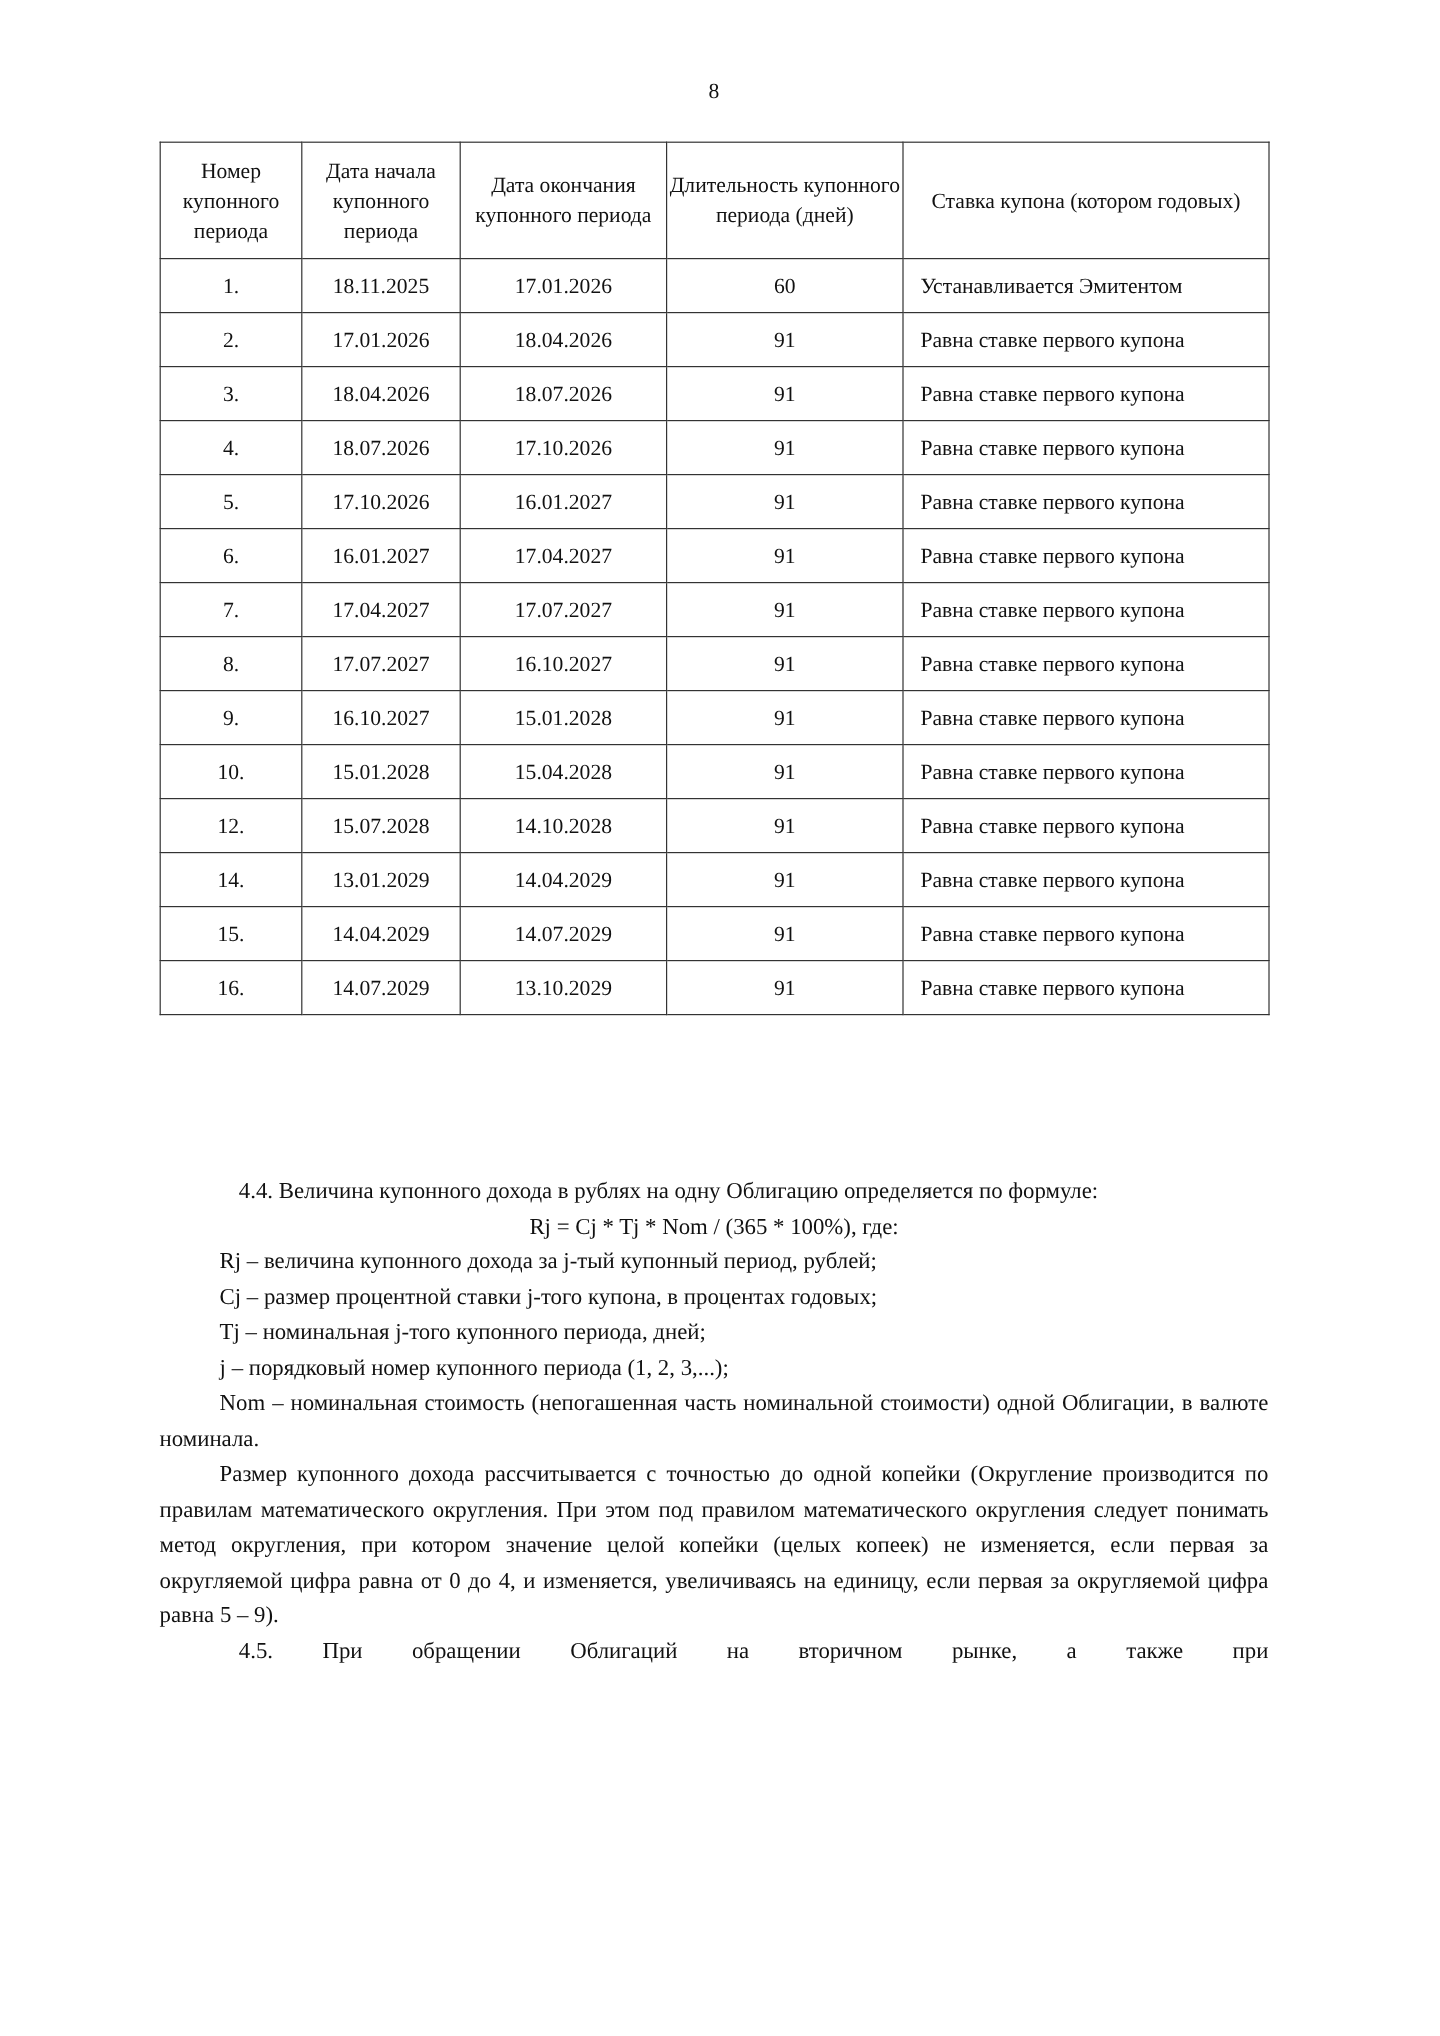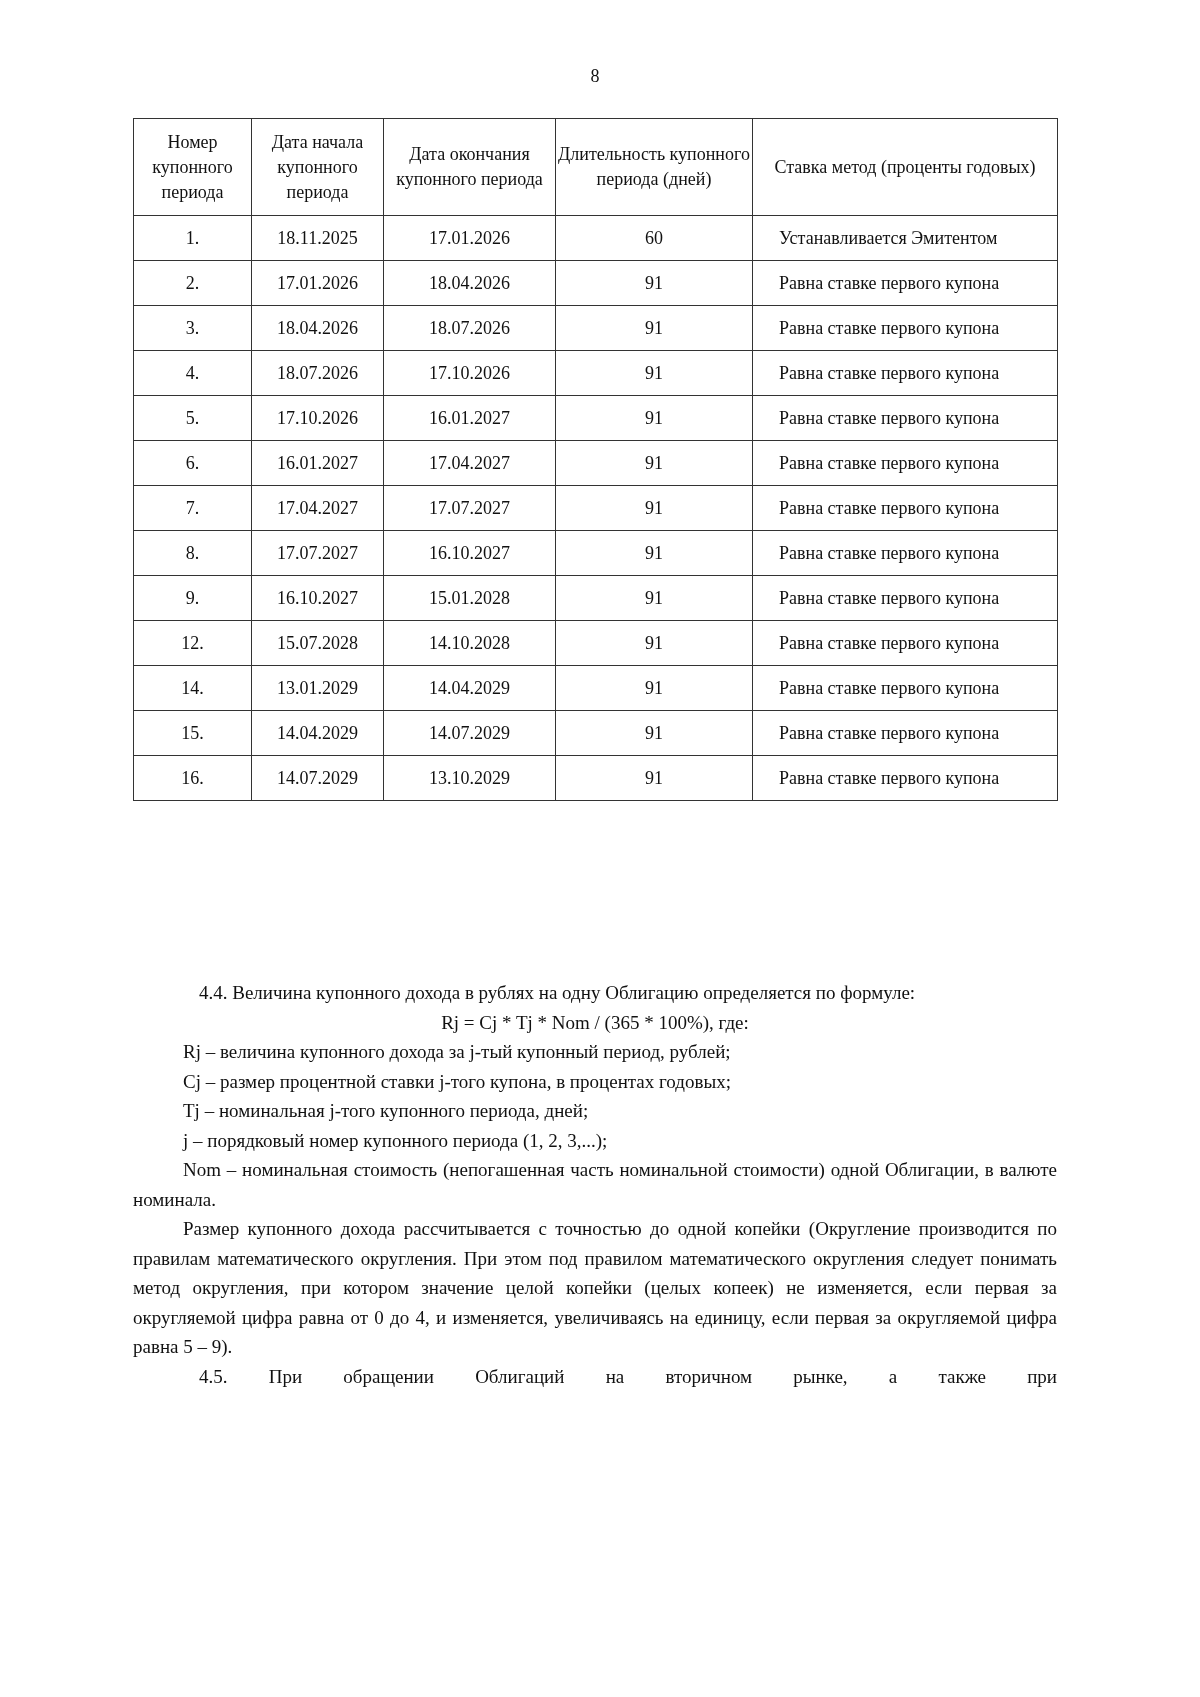--- a/index.html
+++ b/index.html
@@ -4,21 +4,21 @@
 <style>
   html, body { margin: 0; padding: 0; background: #ffffff; }
   body { width: 1200px; height: 1697px; position: relative; overflow: hidden;
          font-family: "Liberation Serif", "DejaVu Serif", serif; color: #111; }
   .page-num { position: absolute; top: 66px; left: 0; width: 1190px; text-align: center; font-size: 18px; }
   table.coupons { position: absolute; top: 118px; left: 133px; width: 924px; border-collapse: collapse;
                   font-size: 18px; table-layout: fixed; }
   table.coupons th, table.coupons td { border: 1.5px solid #333; text-align: center; vertical-align: middle; padding: 0; }
   table.coupons th { font-weight: normal; height: 96px; line-height: 25px; padding-top: 0; }
   table.coupons td { height: 44px; }
-  table.coupons td.rate { text-align: left; padding-left: 26px; }
+  table.coupons td.rate { text-align: left; padding-left: 14px; }
   .text { position: absolute; left: 133px; width: 924px; font-size: 19px; line-height: 29.5px; }
   .text p { margin: 0; text-align: justify; }
   .indent1 { text-indent: 66px; }
   .indent2 { padding-left: 50px; text-align: center; }
   .center { text-align: center !important; }
   .last-line-justify { text-align-last: justify; }
 </style>
 </head>
 <body>
 
@@ -31,21 +31,21 @@
       <col style="width:172px">
       <col style="width:197px">
       <col style="width:305px">
   </colgroup>
   <thead>
     <tr>
       <th>Номер купонного периода</th>
       <th>Дата начала купонного периода</th>
       <th>Дата окончания купонного периода</th>
       <th>Длительность купонного периода (дней)</th>
-      <th>Ставка метод (проценты годовых)</th>
+      <th>Ставка купона (котором годовых)</th>
     </tr>
   </thead>
   <tbody id="tbody">
       <tr>
         <td>1.</td>
         <td>18.11.2025</td>
         <td>17.01.2026</td>
         <td>60</td>
         <td class="rate">Устанавливается Эмитентом</td>
       </tr>
@@ -99,20 +99,27 @@
         <td class="rate">Равна ставке первого купона</td>
       </tr>
       <tr>
         <td>9.</td>
         <td>16.10.2027</td>
         <td>15.01.2028</td>
         <td>91</td>
         <td class="rate">Равна ставке первого купона</td>
       </tr>
       <tr>
+        <td>10.</td>
+        <td>15.01.2028</td>
+        <td>15.04.2028</td>
+        <td>91</td>
+        <td class="rate">Равна ставке первого купона</td>
+      </tr>
+      <tr>
         <td>12.</td>
         <td>15.07.2028</td>
         <td>14.10.2028</td>
         <td>91</td>
         <td class="rate">Равна ставке первого купона</td>
       </tr>
       <tr>
         <td>14.</td>
         <td>13.01.2029</td>
         <td>14.04.2029</td>

